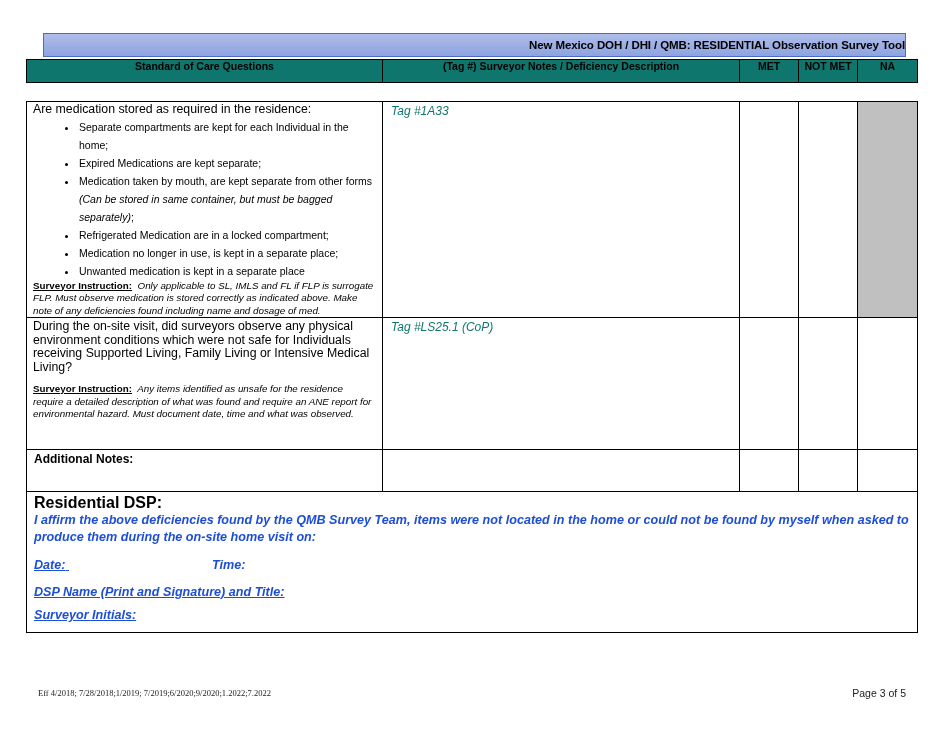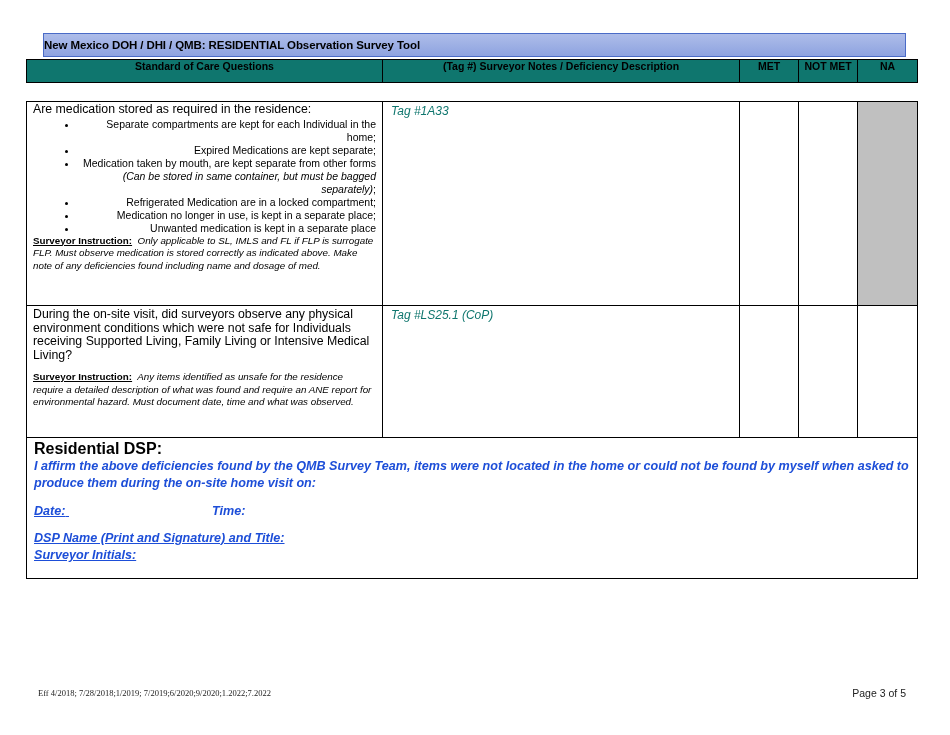--- a/index.html
+++ b/index.html
@@ -2,35 +2,35 @@
 <html><head>
   <meta charset="utf-8">
   <style>
     html, body { margin: 0; padding: 0; background: #ffffff; }
     body { width: 950px; height: 735px; position: relative; overflow: hidden;
            font-family: "Liberation Sans", sans-serif; color: #000; }
     .title-bar {
       position: absolute; left: 43px; top: 33px; width: 861px; height: 22px;
       background: linear-gradient(#aebde9, #8ea3e0);
       border: 1px solid #4a6bc7;
-      text-align: left; font-weight: bold; font-size: 11.5px; line-height: 22px;
+      text-align: right; font-weight: bold; font-size: 11.5px; line-height: 22px;
       font-family: "Liberation Sans", sans-serif; letter-spacing: -0.1px;
     }
     table { border-collapse: collapse; position: absolute; table-layout: fixed; }
     .hdr { left: 26px; top: 59px; width: 891px; }
     .hdr td {
       background: #0f766e; border: 1.5px solid #000; font-weight: bold;
       font-size: 10.5px; text-align: center; vertical-align: top; padding: 1px 2px 0 2px;
       height: 21px; line-height: 11px;
     }
     .body { left: 26px; top: 101px; width: 891px; border-radius: 21px; }
     .body td { border: 1.5px solid #000; vertical-align: top; font-size: 12px; padding: 0; }
     .q { padding: 1px 6px 0 6px !important; line-height: 13.5px; }
     .q .main { font-size: 12.3px; }
-    .q ul { margin: 1px 0 0 0; padding-left: 44px; font-size: 10.5px; line-height: 13px; text-align: right; }
+    .q ul { margin: 1px 0 0 0; padding-left: 44px; font-size: 10.5px; line-height: 18px; }
     .q ul li { margin: 0; padding-left: 2px; }
     .q ul li::marker { font-size: 9px; }
     .instr { font-size: 9.8px; line-height: 12.5px; font-style: italic; }
     .instr .lbl { font-weight: bold; text-decoration: underline; font-style: normal; }
     .tag { font-size: 10px; font-style: italic; padding: 2px 8px 0 8px !important; color: #0f766e; }
     .na-grey { background: #c0c0c0; }
     .notes-lbl { font-weight: bold; font-size: 12px; padding: 2px 7px !important; }
     .dsp td { padding: 2px 7px 0 7px !important; height: 138px; }
     .dsp .dsp-title { font-weight: bold; font-size: 16px; }
     .blue { color: #1d4ed8; font-weight: bold; font-style: italic; font-size: 12.6px; }
@@ -104,30 +104,37 @@
         <span class="lbl">Surveyor Instruction:</span>&nbsp;
         <span>Any items identified as unsafe for the residence require a detailed description of what was found and require an ANE report for environmental hazard.  Must document date, time and what was observed.</span>
       </div>
     </td>
     <td class="tag"><span>Tag #LS25.1  (CoP)</span></td>
     <td></td>
     <td></td>
     <td></td>
   </tr>
 
+  <tr style="height:42px">
+    <td class="notes-lbl">Additional Notes:</td>
+    <td></td>
+    <td></td>
+    <td></td>
+    <td></td>
+  </tr>
 
   <tr class="dsp">
     <td colspan="5">
       <div class="dsp-title">Residential DSP:</div>
       <div class="blue affirm">I affirm the above deficiencies found by the QMB Survey Team, items were not located in the home or could not be found by myself when asked to produce them during the on-site home visit on:</div>
       <div class="blue field-line" style="margin-top:12px;">
         <span>Date:</span>
         <span class="time-label">Time:</span>
       </div>
       <div class="blue field-line" style="margin-top:13px;">DSP Name (Print and Signature) and Title:</div>
-      <div class="blue field-line" style="margin-top:3px;">Surveyor Initials:</div>
+      <div class="blue field-line" style="margin-top:9px;">Surveyor Initials:</div>
     </td>
   </tr>
 </tbody>
   </table>
 
 <div class="footer-left">Eff 4/2018;  7/28/2018;1/2019;  7/2019;6/2020;9/2020;1.2022;7.2022</div>
 <div class="footer-right">Page 3 of 5</div>
 
 </body></html>

